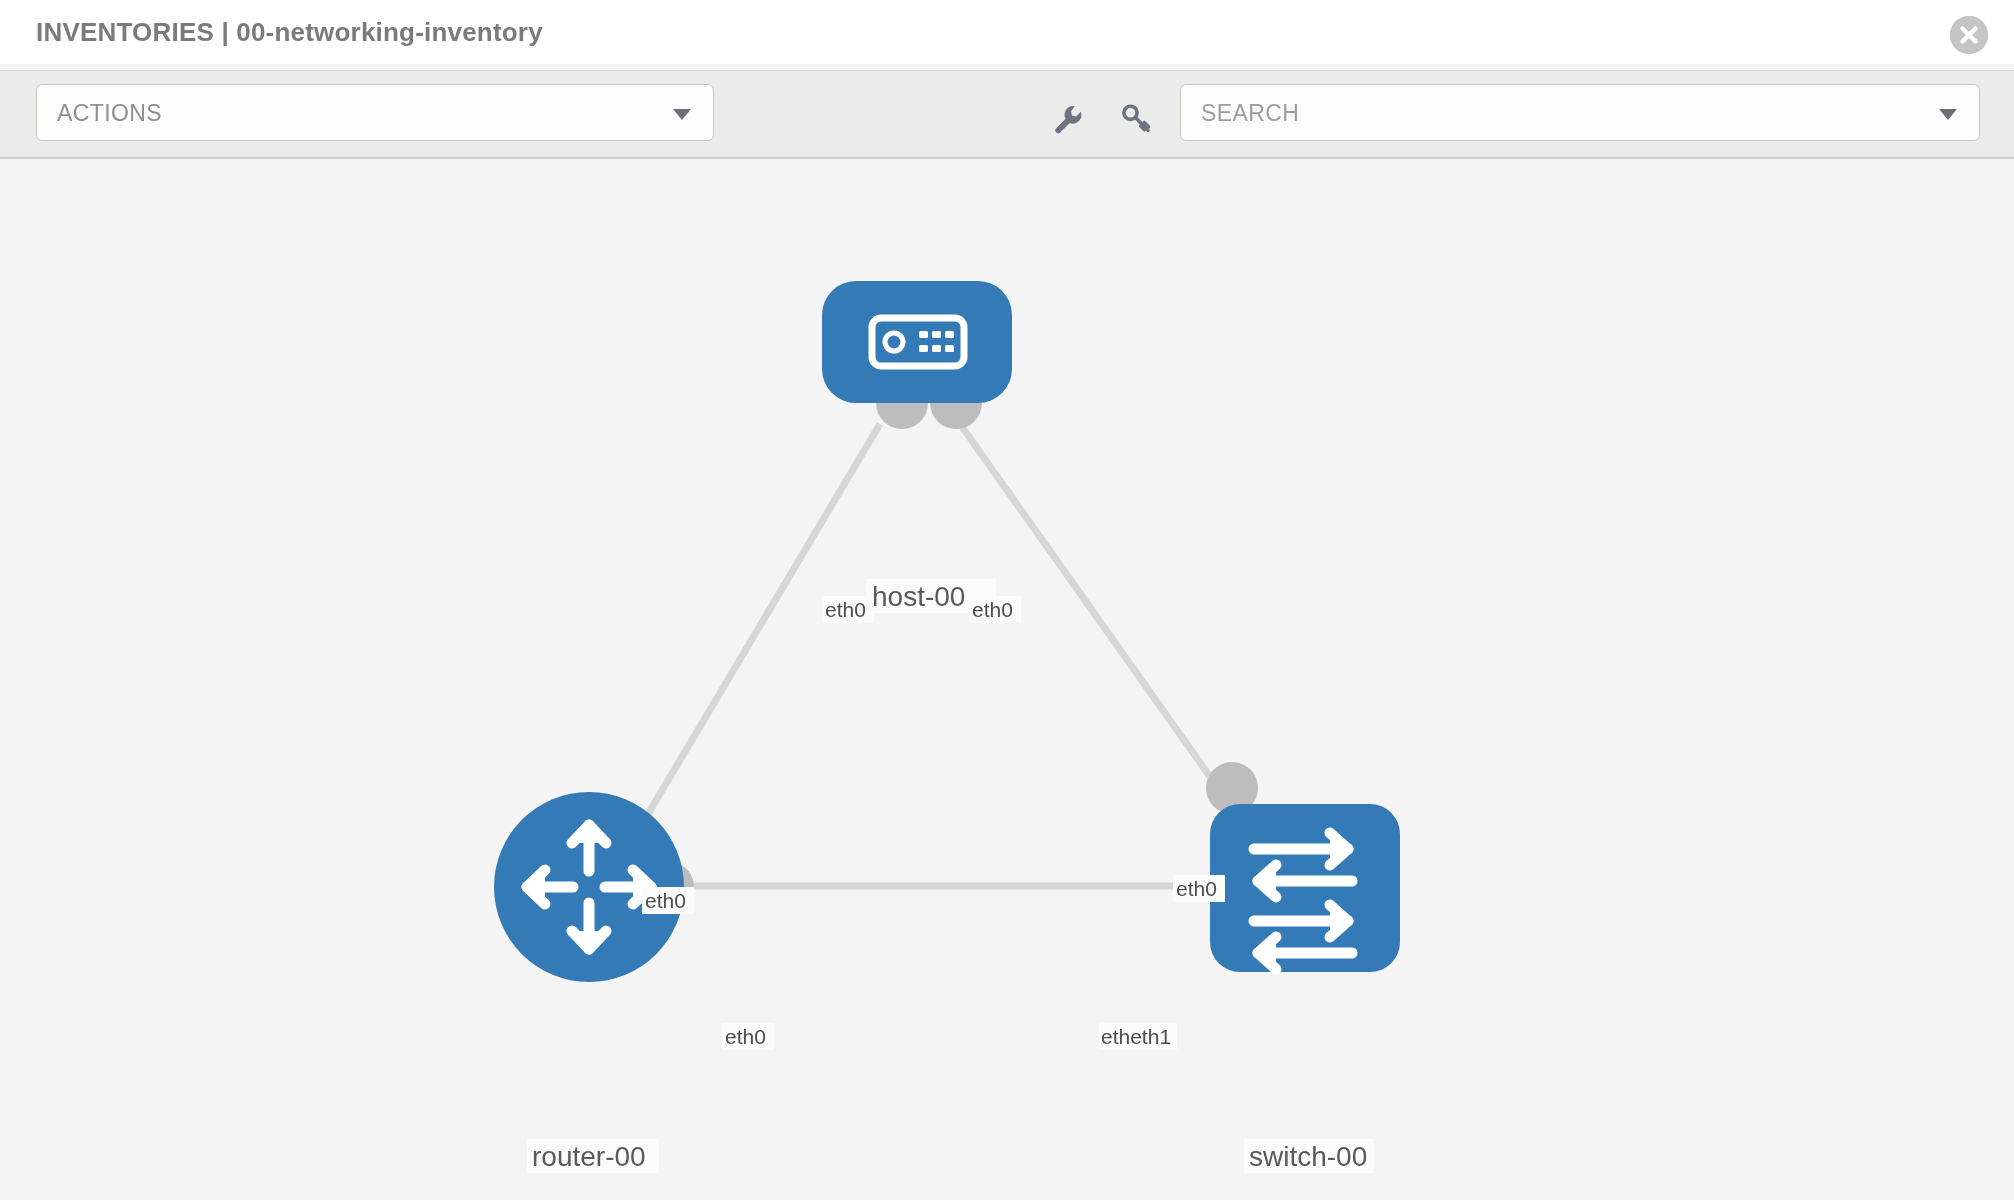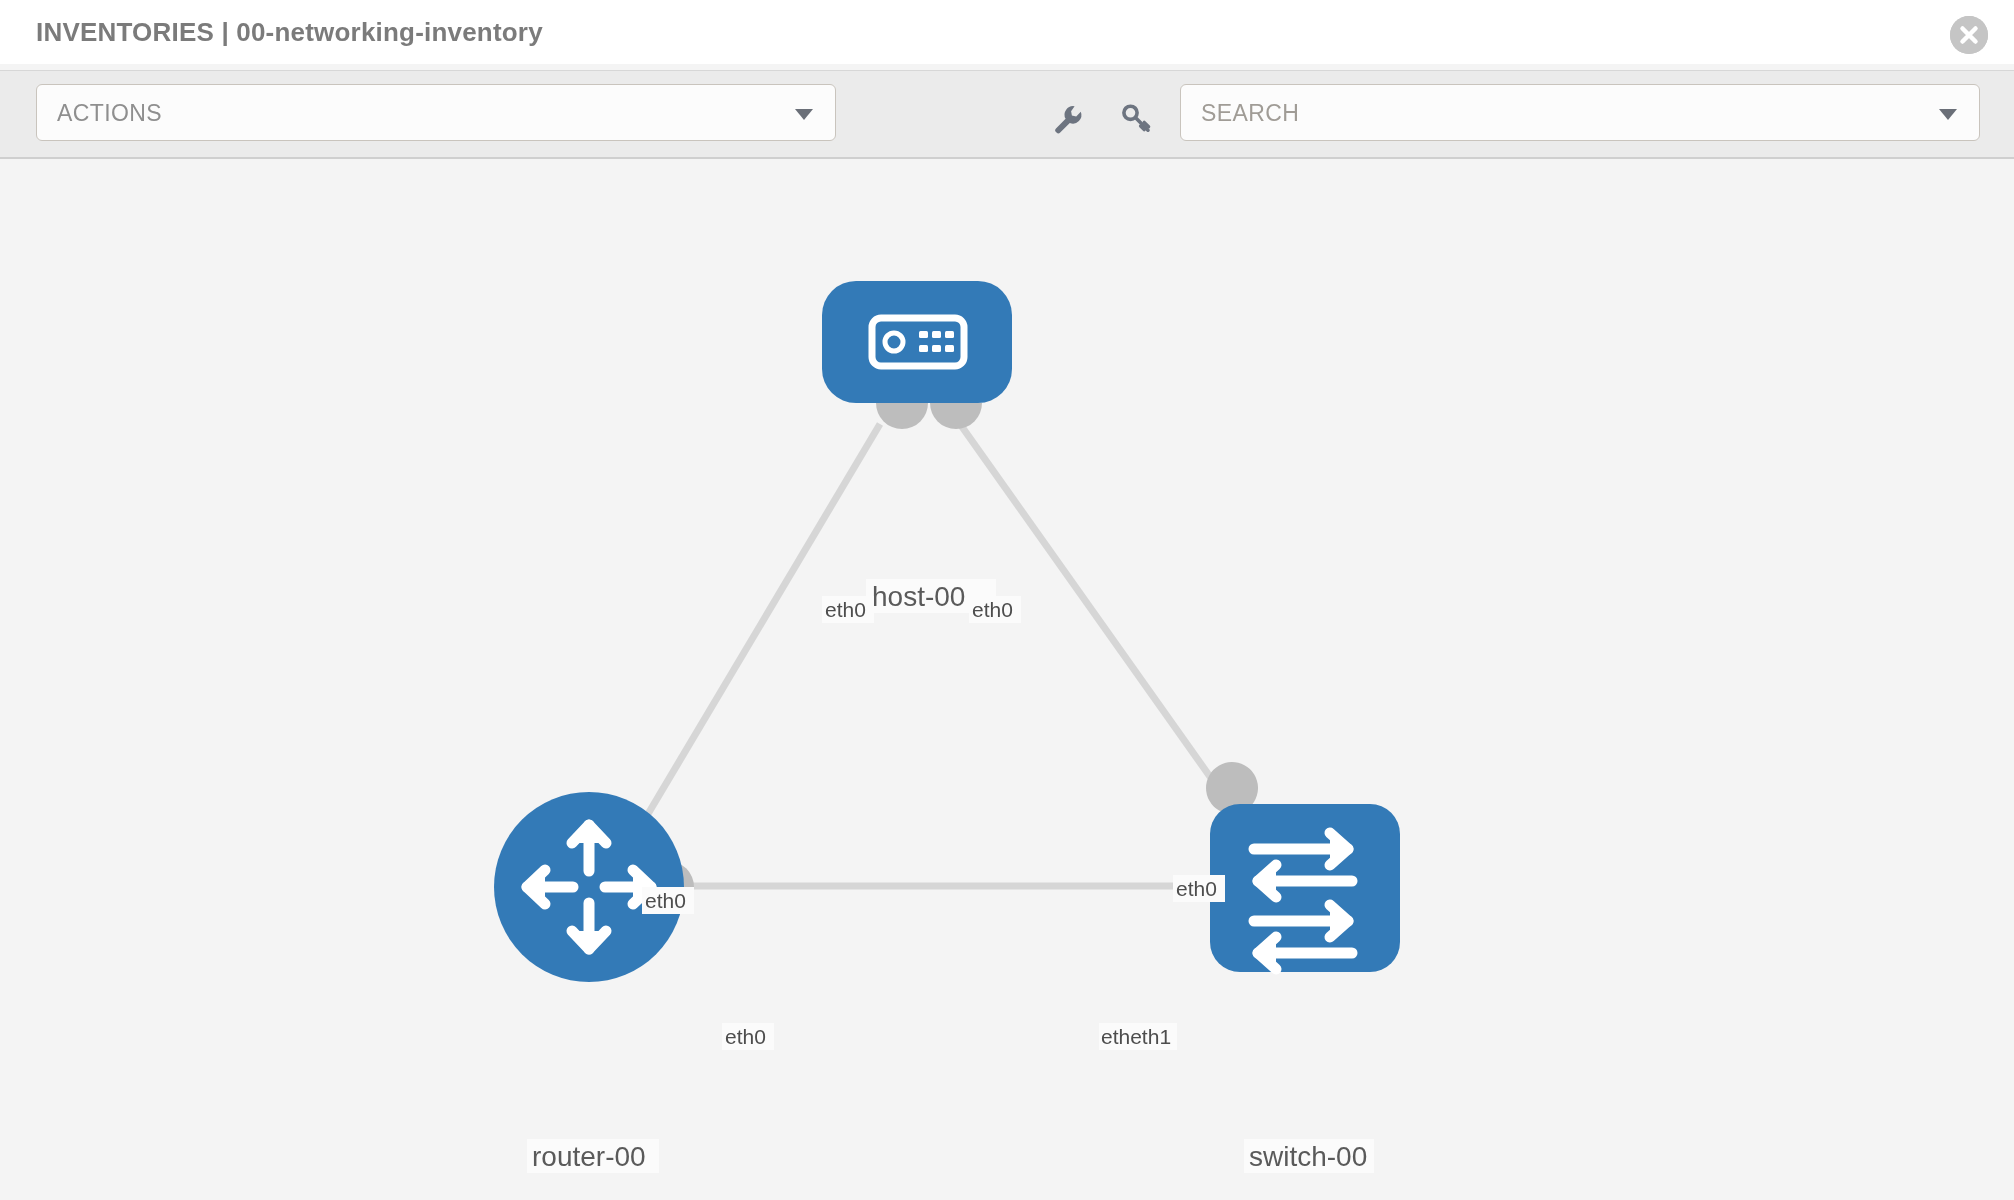--- a/index.html
+++ b/index.html
@@ -60,21 +60,21 @@
     background: #ebebeb;
     border-top: 1px solid #d7d7d7;
     border-bottom: 2px solid #cfcfcf;
     box-sizing: border-box;
   }
 
   .actions-select {
     position: absolute;
     left: 36px;
     top: 13px;
-    width: 800px;
+    width: 678px;
     height: 57px;
     background: #fcfcfc;
     border: 1px solid #c9c4bd;
     border-radius: 6px;
     box-sizing: border-box;
     cursor: pointer;
     text-decoration: underline;
   }
   .actions-label {
     position: absolute;

